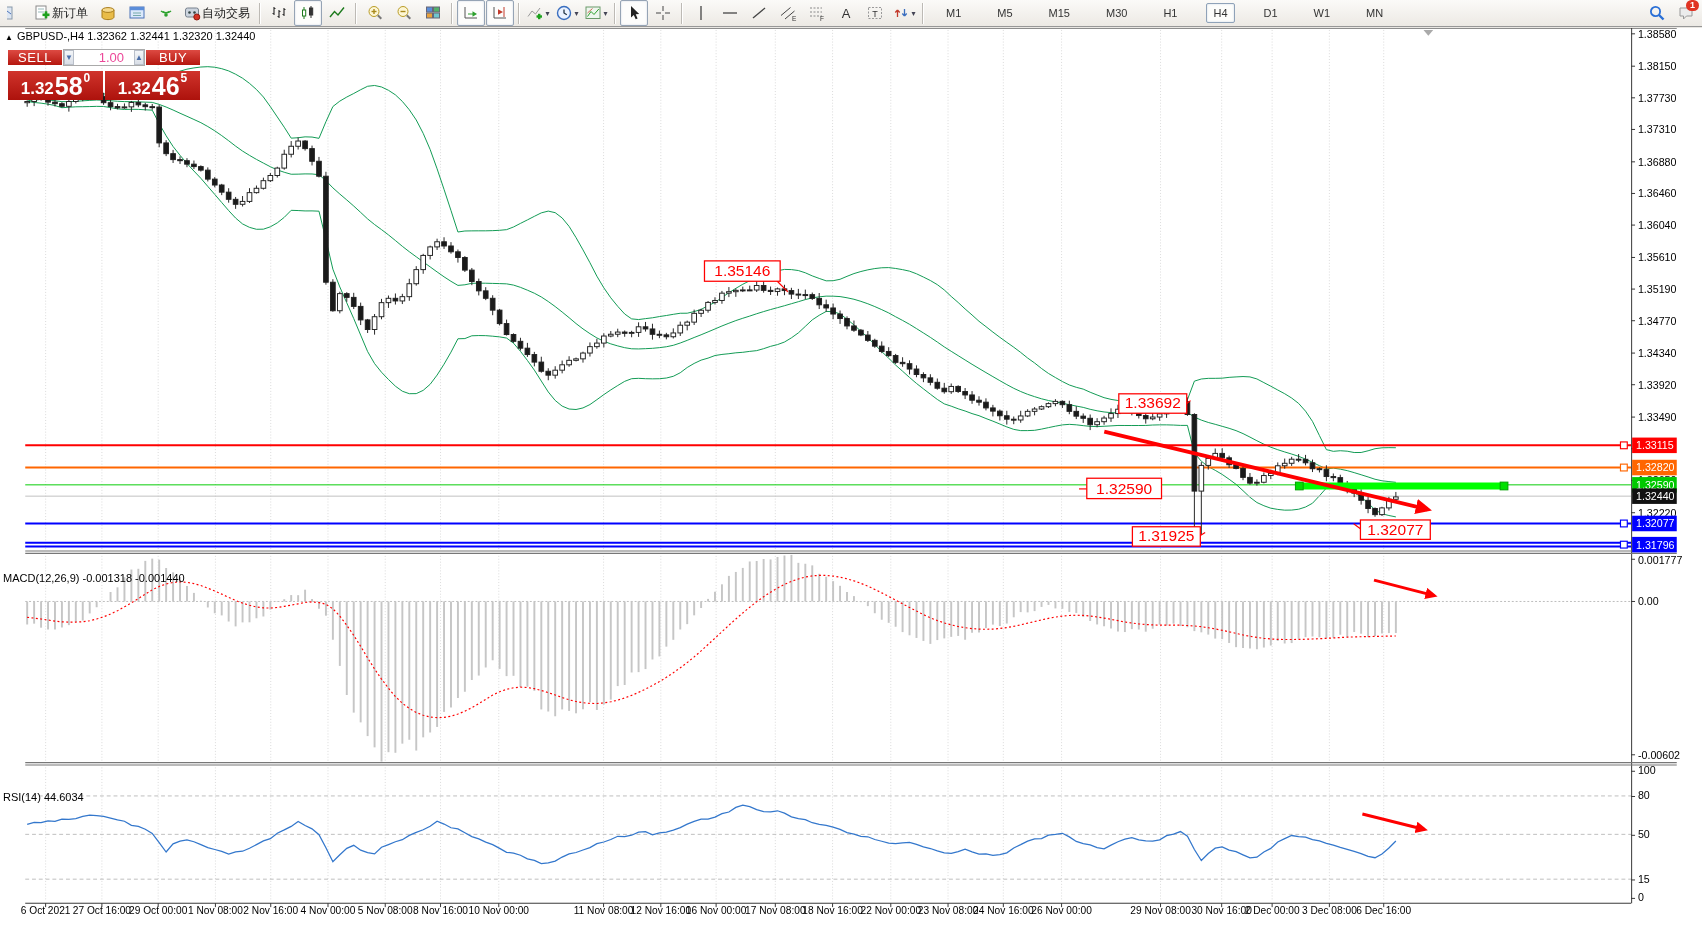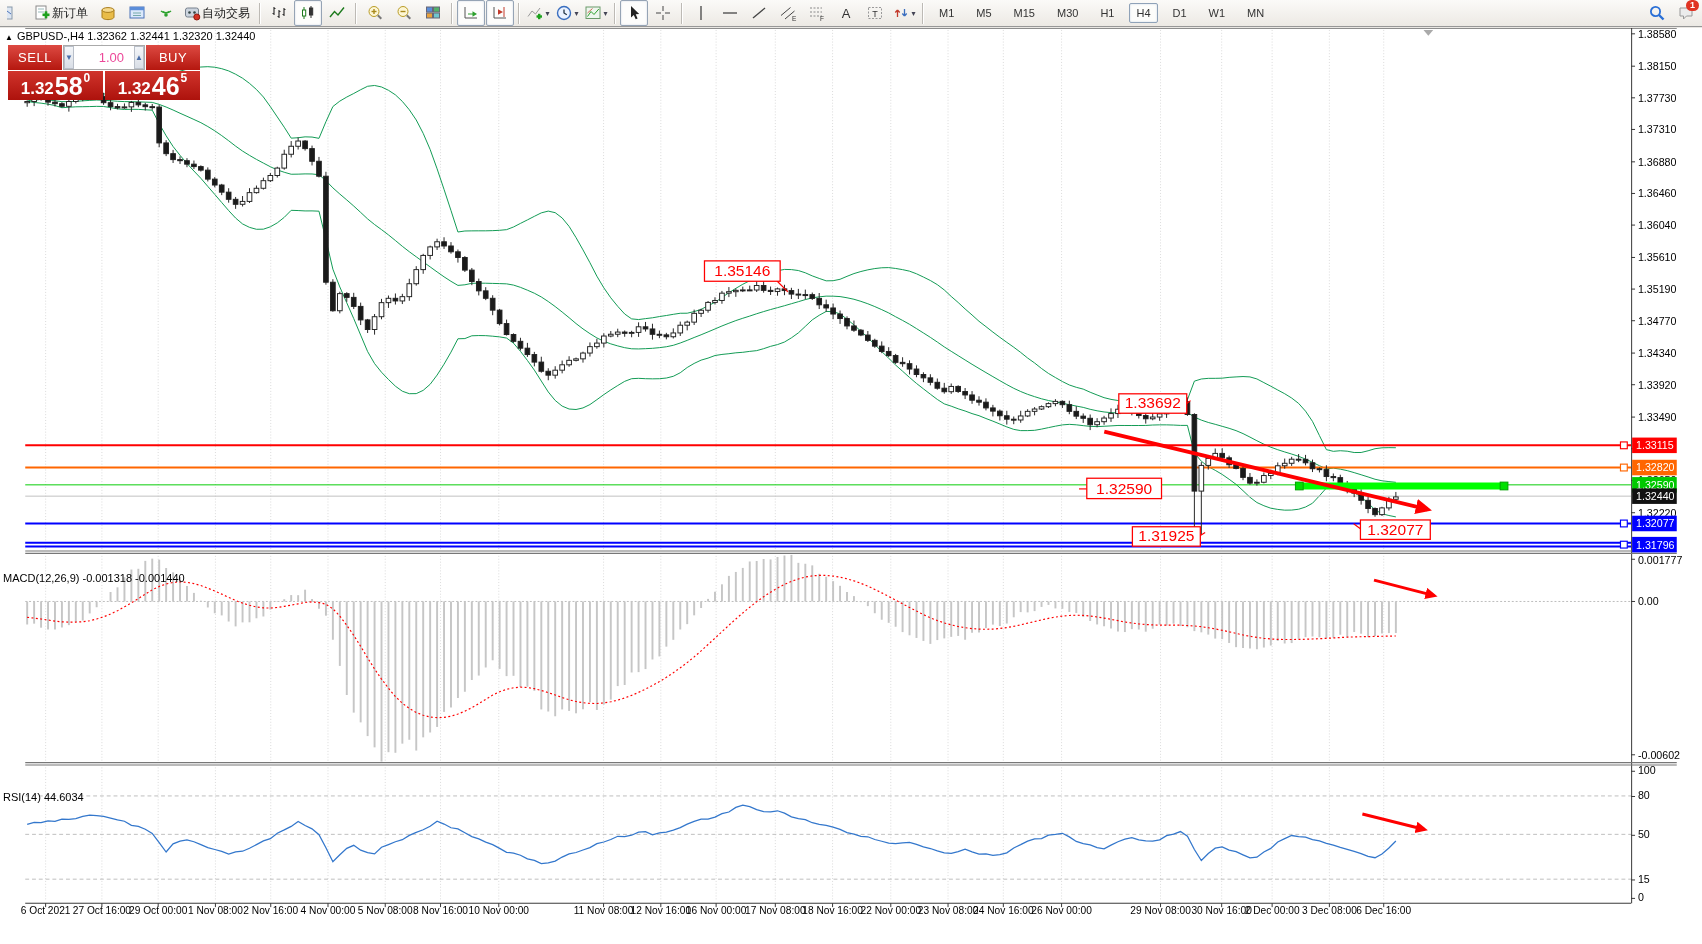--- a/index.html
+++ b/index.html
@@ -9,35 +9,35 @@
   .toolbar{position:absolute;left:0;top:0;width:1702px;height:27px;
     background:linear-gradient(#fbfaf8,#ece9e4);border-bottom:1px solid #979797;
     display:flex;align-items:center;padding:0 2px;box-sizing:border-box;gap:1px;}
   .titem{height:24px;min-width:24px;display:flex;align-items:center;justify-content:center;
     border:1px solid transparent;border-radius:2px;padding:0 1px;}
   .titem.boxed{border:1px solid #96a4b5;background:#fdfdfc;box-shadow:inset 0 0 2px #cdd6e0;}
   .titem .lab{font-size:12px;color:#222;margin:0 3px 0 1px;white-space:nowrap;}
   .titem .caret{font-size:8px;color:#445;margin-left:1px;}
   .tsep{width:1px;height:21px;background:#bdbab5;border-right:1px solid #fff;margin:0 3px;}
   .tspacer{flex:1;}
-  .tf{font-size:11px;color:#333;padding:3px 6px;margin:4px;border:1px solid transparent;border-radius:2px;}
+  .tf{font-size:11px;color:#333;padding:3px 6px;margin:11px;border:1px solid transparent;border-radius:2px;}
   .tf.active{border:1px solid #8fa2b8;background:#fdfdfb;box-shadow:inset 0 0 2px #c9d4e2;}
   .badge{position:absolute;right:-4px;top:-4px;background:#e03423;color:#fff;border-radius:8px;
     font-size:9px;line-height:11px;min-width:11px;height:11px;text-align:center;padding:0 1px;font-weight:bold;}
   .iconwrap{position:relative;display:inline-flex;}
   
   .chart-area{position:absolute;left:0;top:28px;width:1702px;height:916px;background:#fff;}
   .chart-title{position:absolute;left:5px;top:2px;font-size:11px;color:#000;z-index:5;}
   .chart-title .tri{font-size:8px;margin-right:4px;}
   .ind-label{position:absolute;left:3px;font-size:11px;color:#000;z-index:5;}
   #macd-label{top:544px;text-align:right;}
   #rsi-label{top:763px;}
   
   .ocp{position:absolute;left:8px;top:17px;width:192px;z-index:6;font-family:"Liberation Sans",sans-serif;}
-  .ocp-top{display:flex;height:25px;gap:1px;}
+  .ocp-top{display:flex;height:25px;gap:1px;align-items:center;}
   .ocp-sell,.ocp-buy{width:54px;background:linear-gradient(#dd4a42,#b5170f);color:#fff;
     font-size:13px;display:flex;align-items:center;justify-content:center;letter-spacing:.5px;}
   .ocp-vol{flex:1;display:flex;background:#fff;border:1px solid #aaa;box-sizing:border-box;}
   .ocp-vol .spin{width:15px;background:linear-gradient(#f4f6f9,#d9dee6);color:#4a6ea9;font-size:8px;
     display:flex;align-items:center;justify-content:center;border:1px solid #b9bfc9;box-sizing:border-box;}
   .ocp-vol input{width:100%;border:none;outline:none;font-size:13px;text-align:right;padding:0 10px;color:#ec4899;}
   .ocp-prices{display:flex;height:29px;gap:2px;margin-top:1px;}
   .ocp-bid,.ocp-ask{flex:1;background:linear-gradient(#d0342c,#ad120c);color:#fff;
     display:flex;align-items:flex-end;justify-content:center;padding-bottom:1px;}
   .ocp-prices small{font-size:17px;font-weight:bold;line-height:20px;}

